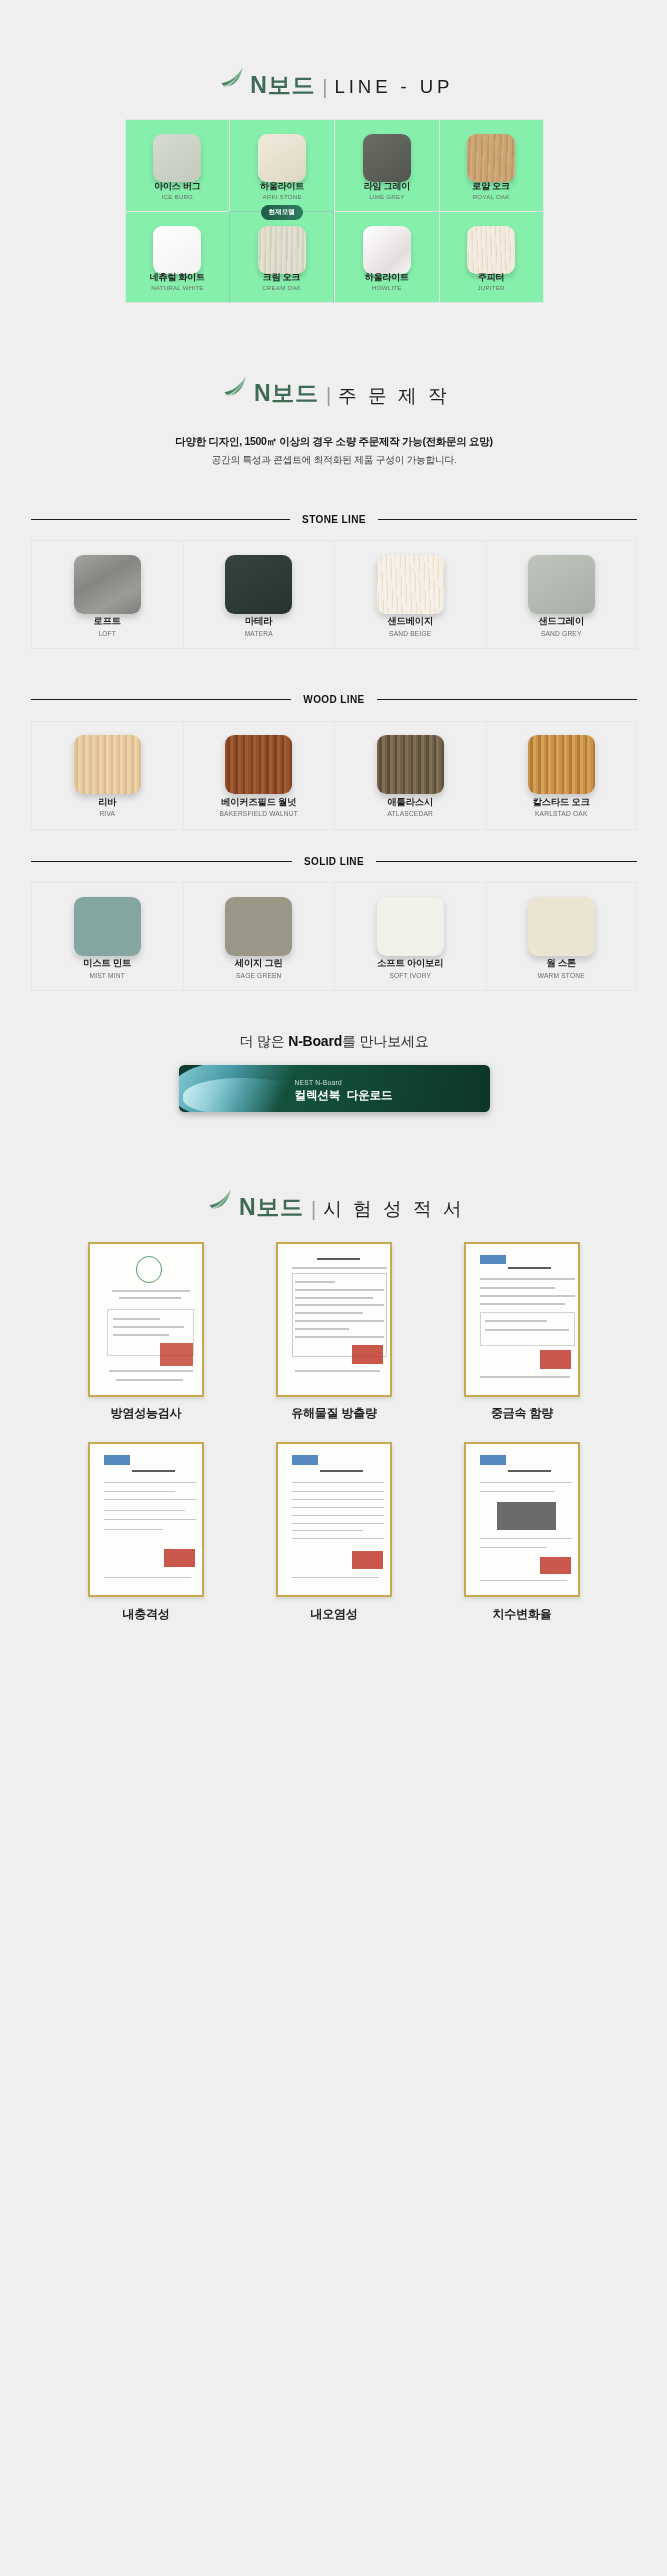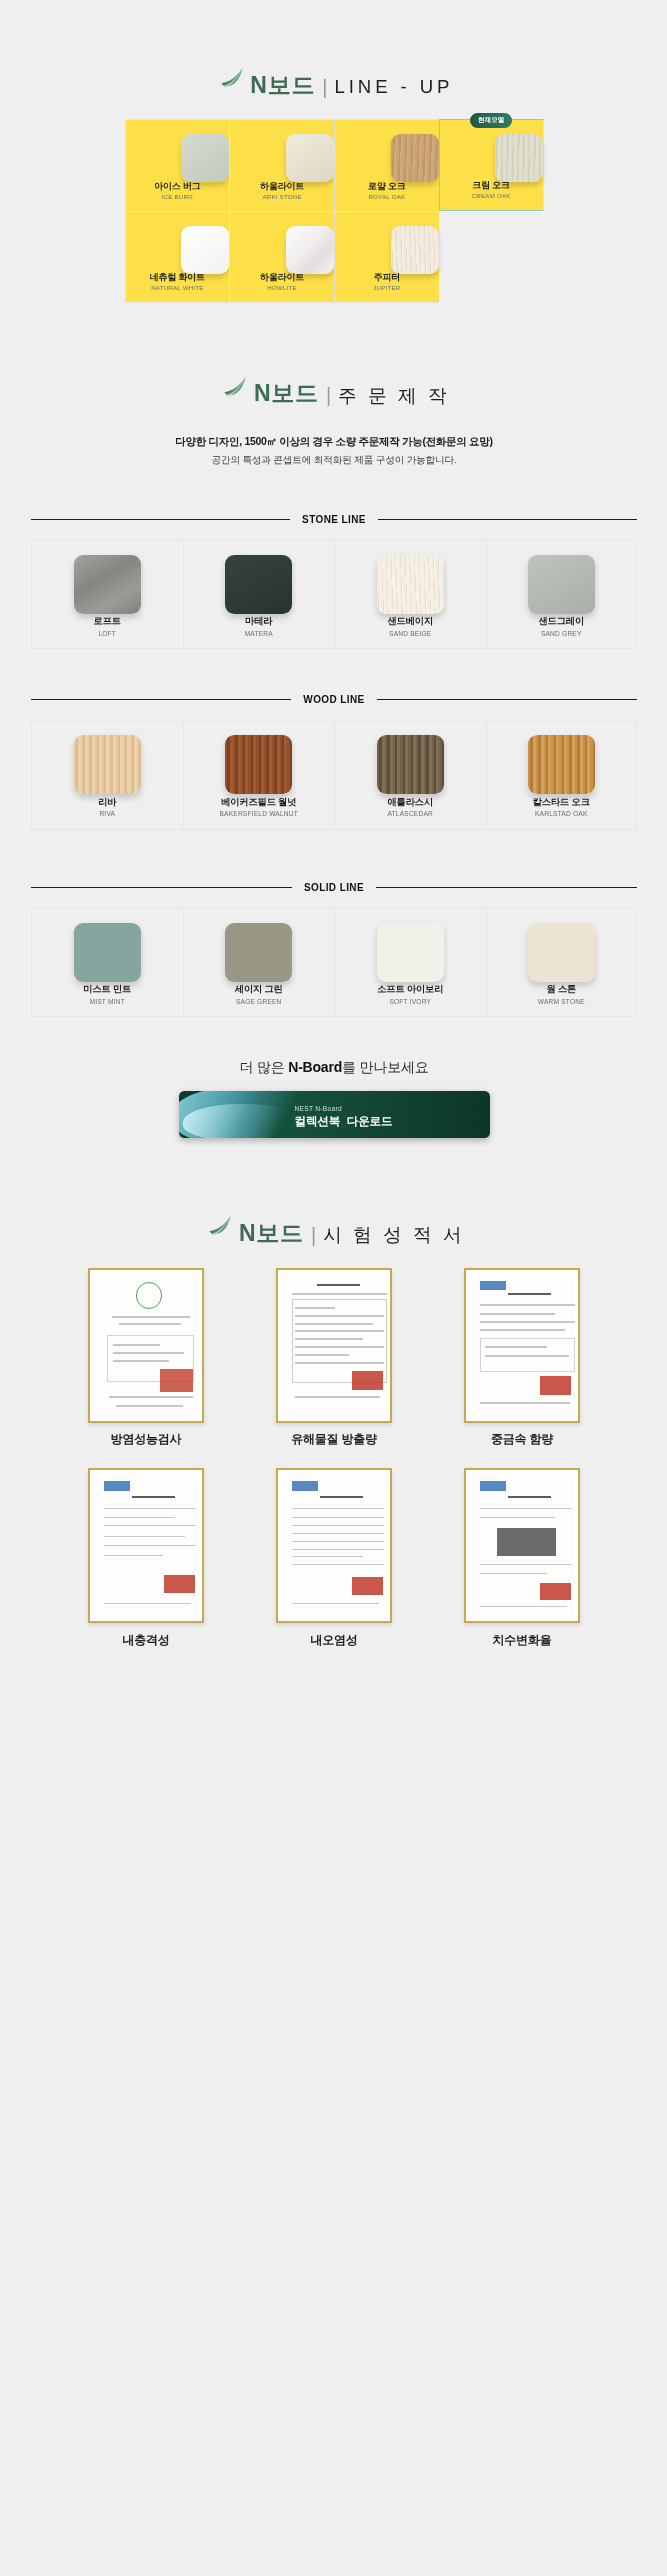--- a/index.html
+++ b/index.html
@@ -22,22 +22,22 @@
   .brand-sub { font-size:18.6px; font-weight:400; color:#1d1d1d; letter-spacing:3.9px; line-height:1; }
   .brand-sub.kr { letter-spacing:3.1px; font-weight:500; }
 
   
   .sec1 { padding-top:61px; }
   .grid-wrap { width:419px; margin:22px auto 0; }
   .grid { display:grid; grid-template-columns:repeat(4,1fr); }
   .cell {
     position:relative; height:92px;
     border:0.8px solid #e4e4e4; border-right:none; border-bottom:none;
-    display:flex; flex-direction:column; align-items:flex-end; justify-content:flex-start;
-    padding-top:14px; background:#fde047;
+    display:flex; flex-direction:column; align-items:center; justify-content:flex-start;
+    padding-top:14px; background:#86efac;
   }
   .grid .cell:nth-child(4n) { border-right:0.8px solid #e4e4e4; }
   .grid .cell:nth-child(n+5) { border-bottom:0.8px solid #e4e4e4; }
   .cell.active { border:0.8px solid #8fcdb5; z-index:3; }
   .swatch {
     width:48px; height:48px; border-radius:9.3px;
     box-shadow:0 3.1px 5.4px rgba(0,0,0,.16);
     position:relative; overflow:hidden;
   }
   .cap { position:absolute; bottom:11px; left:0; right:0; text-align:center; }
@@ -167,43 +167,50 @@
         </div>
 
         <div class="cell">
           <div class="swatch" style="background:linear-gradient(145deg,#f0ecdd,#ddd7c2)"></div>
           <div class="cap">
               <div class="kr">하울라이트</div>
           <div class="en">ARKI STONE</div>
             </div>
         </div>
 
+        <div class="cell">
+          <div class="swatch" style="background:linear-gradient(145deg,#6a6d64,#53564e)"></div>
+          <div class="cap">
+              <div class="kr">라임 그레이</div>
+          <div class="en">LIME GREY</div>
+            </div>
+        </div>
 
         <div class="cell">
           <div class="swatch" style="background:repeating-linear-gradient(92deg,#c9a472 0 2.3px,#bf9664 2.3px 3.9px,#cfab7c 3.9px 6.2px)"></div>
           <div class="cap">
               <div class="kr">로얄 오크</div>
           <div class="en">ROYAL OAK</div>
+            </div>
+        </div>
+
+        <div class="cell">
+          <div class="swatch" style="background:linear-gradient(145deg,#ffffff,#f2f2f0)"></div>
+          <div class="cap">
+              <div class="kr">네츄럴 화이트</div>
+          <div class="en">NATURAL WHITE</div>
             </div>
         </div>
 
         <div class="cell active">
           <div class="badge">현재모델</div>
           <div class="swatch" style="background:repeating-linear-gradient(91deg,#dcdbc9 0 1.6px,#d2d1bd 1.6px 3.1px,#e2e1d0 3.1px 5.4px)"></div>
           <div class="cap">
               <div class="kr">크림 오크</div>
           <div class="en">CREAM OAK</div>
-            </div>
-        </div>
-
-        <div class="cell">
-          <div class="swatch" style="background:linear-gradient(145deg,#ffffff,#f2f2f0)"></div>
-          <div class="cap">
-              <div class="kr">네츄럴 화이트</div>
-          <div class="en">NATURAL WHITE</div>
             </div>
         </div>
 
         <div class="cell">
           <div class="swatch" style="background:linear-gradient(135deg,#ffffff 0%,#efeceb 45%,#e2dedd 70%,#f7f5f4 100%)"></div>
           <div class="cap">
               <div class="kr">하울라이트</div>
           <div class="en">HOWLITE</div>
             </div>
         </div>
@@ -308,21 +315,21 @@
       <div class="rcell">
         <div class="rswatch" style="background:repeating-linear-gradient(90deg,#c9914b 0 2.3px,#b07c3c 2.3px 4.7px,#d8a055 4.7px 7.8px)"></div>
         <div class="rcap">
             <div class="kr">칼스타드 오크</div>
         <div class="en">KARLSTAD OAK</div>
           </div>
       </div>
     </div>
   </section>
 
-  <section class="line-sec" style="margin-top:52px">
+  <section class="line-sec" style="margin-top:26px">
     <div class="line-head">
       <span class="bar"></span>
       <span class="txt">SOLID LINE</span>
       <span class="bar"></span>
     </div>
     <div class="row4">
       <div class="rcell">
         <div class="rswatch" style="background:#85a5a0"></div>
         <div class="rcap">
             <div class="kr">미스트 민트</div>

